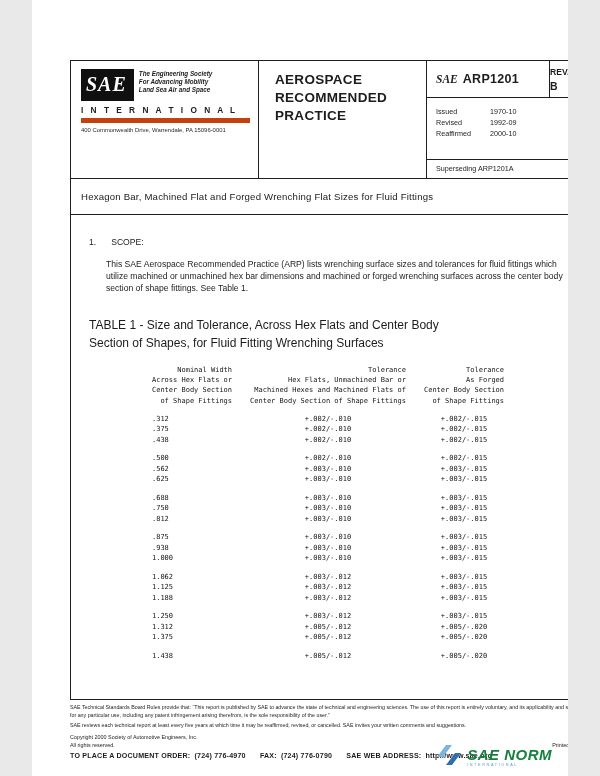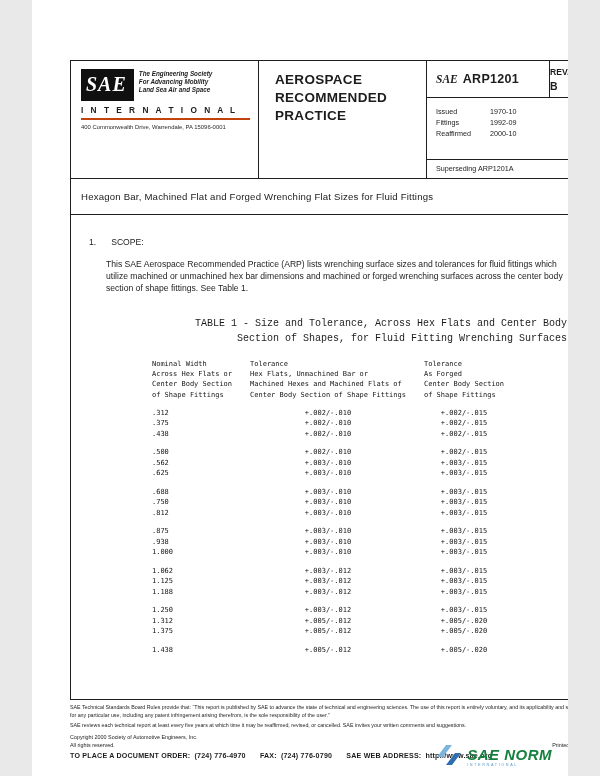--- a/index.html
+++ b/index.html
@@ -14,21 +14,21 @@
   
   .hdr { display:grid; grid-template-columns:188px 1fr 166px; border-bottom:1.6px solid #1f1f1f; height:118px; }
   .logo-cell { border-right:1.2px solid #1f1f1f; padding:8px 8px 4px 10px; }
   .logo-row { display:flex; gap:5px; align-items:flex-start; }
   .sae-box {
     background:#101010; color:#ffffff; font-family:"Liberation Serif", serif;
     font-style:italic; font-weight:bold; font-size:20px; line-height:1;
     padding:5px 7px 7px 5px; letter-spacing:1px;
   }
   .tagline { font-size:6.3px; font-weight:bold; font-style:italic; line-height:1.3; padding-top:1px; }
-  .intl { font-size:8.3px; font-weight:bold; letter-spacing:2.5px; margin-top:4px; border-bottom:2px solid #c2410c; padding-bottom:3px; }
+  .intl { font-size:8.3px; font-weight:bold; letter-spacing:2.5px; margin-top:4px; border-bottom:5px solid #c2410c; padding-bottom:3px; }
   .addr { font-size:5.9px; margin-top:4px; color:#2a2a2a; }
 
   .type-cell { border-right:1.2px solid #1f1f1f; padding:10px 8px 0 16px; font-size:13.5px; font-weight:bold; line-height:1.32; letter-spacing:0.3px; }
 
   .right-col { display:flex; flex-direction:column; }
   .num-row { display:flex; border-bottom:1.2px solid #1f1f1f; height:37px; }
   .docnum { flex:1; display:flex; align-items:center; gap:5px; padding-left:9px; }
   .brand { font-family:"Liberation Serif", serif; font-style:italic; font-weight:bold; font-size:11.5px; }
   .num { font-weight:bold; font-size:12.5px; letter-spacing:0.3px; }
   .rev-box { width:44px; border-left:1.2px solid #1f1f1f; text-align:left; font-weight:bold; font-size:8.6px; padding-top:5px; line-height:1.5; }
@@ -41,23 +41,23 @@
   
   .title-band { border-bottom:1.6px solid #1f1f1f; text-align:left; font-size:9.6px; padding:12px 10px; letter-spacing:0.2px; }
 
   
   .body { padding:22px 26px 0 18px; }
   .scope-h { font-size:8.6px; }
   .scope-h .sn { margin-right:15px; }
   .scope-p { font-size:8.6px; line-height:1.4; margin:11px 4px 0 17px; }
 
   .tblwrap { margin-top:22px; }
-  .tcap { text-align:right; font-family:Liberation Mono, monospace; font-size:10px; line-height:1.5; }
+  .tcap { text-align:left; font-family:Liberation Sans, sans-serif; font-size:12px; line-height:1.5; }
   table.t1 { margin:13px auto 0 auto; border-collapse:collapse; font-family:"DejaVu Sans Mono", monospace; font-size:7px; color:#151515; }
-  .t1 th { font-weight:normal; vertical-align:top; text-align:left; line-height:1.45; padding:0 9px 8px 9px; }
+  .t1 th { font-weight:normal; vertical-align:top; text-align:right; line-height:1.45; padding:0 9px 8px 9px; }
   .t1 td { line-height:1.5; padding:0 9px; text-align:center; white-space:nowrap; }
   .t1 td.c0 { text-align:left; padding-right:36px; min-width:78px; }
   tr.spacer td { height:8px; padding:0; }
 
   
   .footer { position:absolute; left:38px; top:704px; width:524px; }
   .fine { font-size:5.3px; line-height:1.5; color:#242424; }
   .fine + .fine { margin-top:2px; }
   .cpy { font-size:5.4px; margin-top:4px; }
   .rights-row { display:flex; justify-content:space-between; font-size:5.4px; margin-top:2px; padding-right:2px; }
@@ -99,21 +99,21 @@
             <div>REV.</div>
             <div class="rev-val">B</div>
           </div>
         </div>
         <div class="dates">
             <div class="date-row">
               <span class="dl">Issued</span>
               <span class="dv">1970-10</span>
             </div>
             <div class="date-row">
-              <span class="dl">Fittings</span>
+              <span class="dl">Revised</span>
               <span class="dv">1992-09</span>
             </div>
             <div class="date-row">
               <span class="dl">Reaffirmed</span>
               <span class="dv">2000-10</span>
             </div>
           </div>
         <div class="superseding">Superseding ARP1201A</div>
       </div>
     </div>

